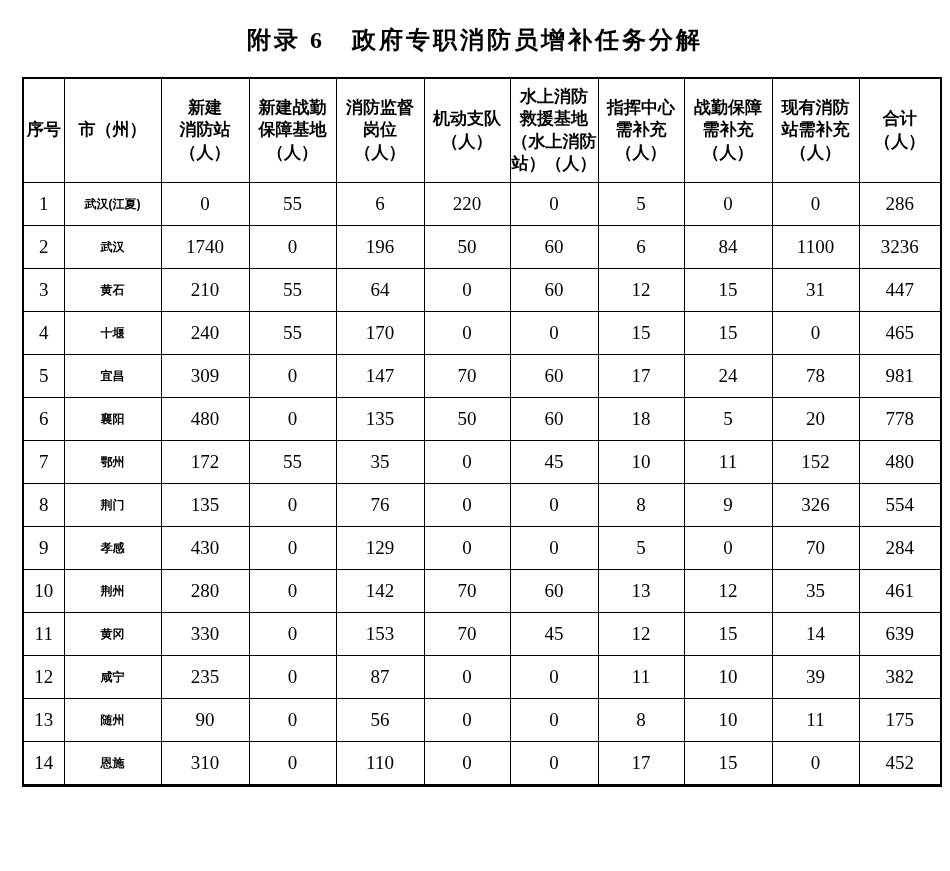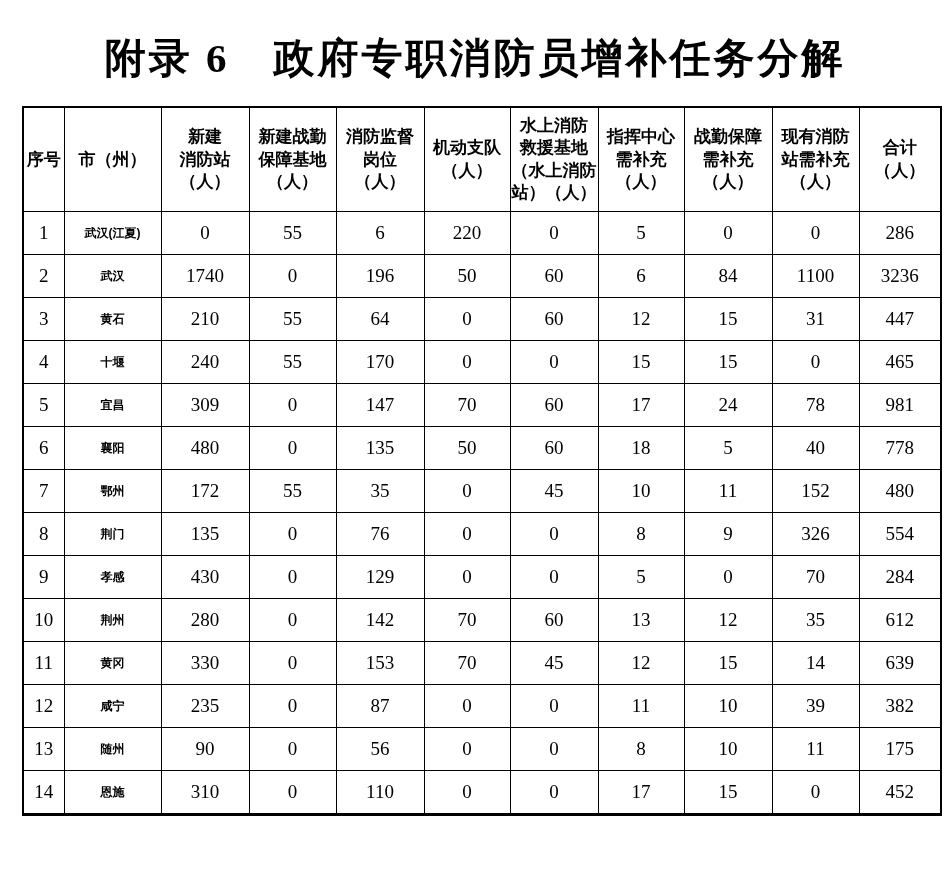--- a/index.html
+++ b/index.html
@@ -12,26 +12,26 @@
     font-family:"Liberation Sans","DejaVu Sans",sans-serif;
   }
   .page{
     position:relative;
     width:950px;
     height:871px;
     background:#fff;
     overflow:hidden;
   }
   .doc-title{
-    margin:10px;
+    margin:3px;
     padding-top:22px;
     text-align:center;
     font-family:"Liberation Serif","DejaVu Serif",serif;
     font-weight:bold;
-    font-size:41px;
+    font-size:24px;
     letter-spacing:3px;
     line-height:1.3;
   }
   table.task-table{
     border-collapse:collapse;
     table-layout:fixed;
     margin:21px 0 0 22px;
     width:918px;
     border:2px solid #000;
     border-bottom-width:3px;
@@ -196,21 +196,21 @@
         <tr>
           <td class="idx">6</td>
           <td class="city">襄阳</td>
           <td class="num">480</td>
           <td class="num">0</td>
           <td class="num">135</td>
           <td class="num">50</td>
           <td class="num">60</td>
           <td class="num">18</td>
           <td class="num">5</td>
-          <td class="num">40</td>
+          <td class="num">20</td>
           <td class="num">778</td>
         </tr>
         <tr>
           <td class="idx">7</td>
           <td class="city">鄂州</td>
           <td class="num">172</td>
           <td class="num">55</td>
           <td class="num">35</td>
           <td class="num">0</td>
           <td class="num">45</td>
@@ -249,21 +249,21 @@
           <td class="idx">10</td>
           <td class="city">荆州</td>
           <td class="num">280</td>
           <td class="num">0</td>
           <td class="num">142</td>
           <td class="num">70</td>
           <td class="num">60</td>
           <td class="num">13</td>
           <td class="num">12</td>
           <td class="num">35</td>
-          <td class="num">612</td>
+          <td class="num">461</td>
         </tr>
         <tr>
           <td class="idx">11</td>
           <td class="city">黄冈</td>
           <td class="num">330</td>
           <td class="num">0</td>
           <td class="num">153</td>
           <td class="num">70</td>
           <td class="num">45</td>
           <td class="num">12</td>

